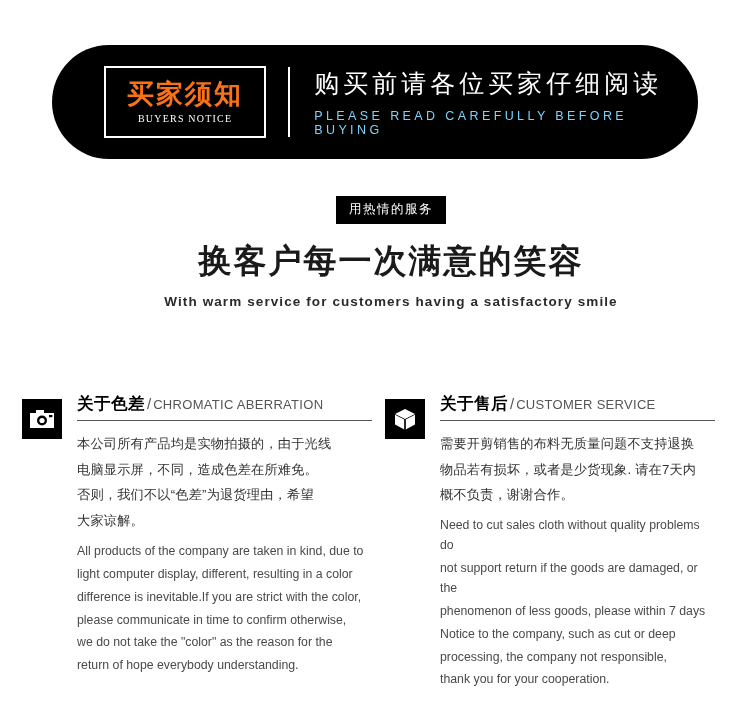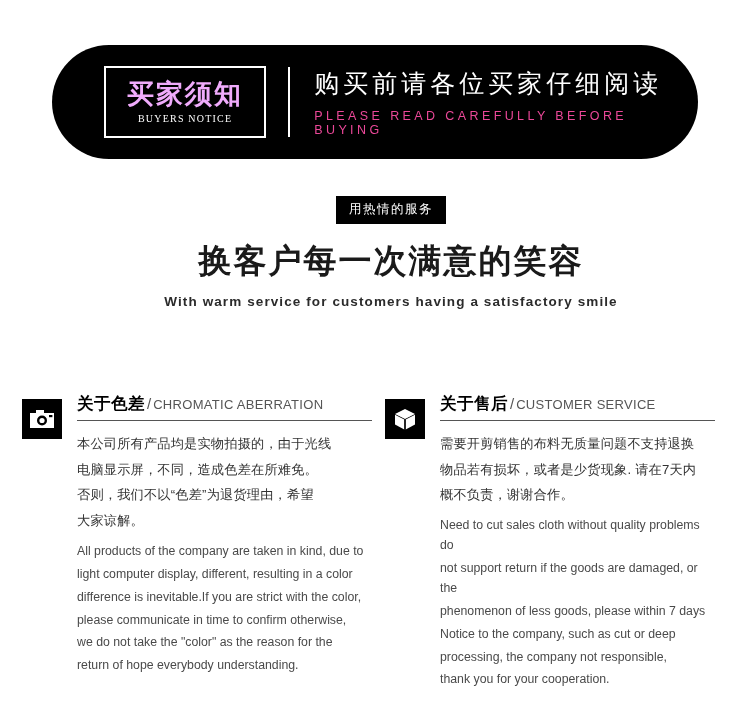--- a/index.html
+++ b/index.html
@@ -37,21 +37,21 @@
     width: 164px;
     height: 72px;
     border: 2px solid #ffffff;
     display: flex;
     flex-direction: column;
     align-items: center;
     justify-content: center;
     box-sizing: border-box;
   }
   .banner-box .cn {
-    color: #f0abfc;
+    color: #f97316;
     font-size: 27px;
     font-weight: bold;
     letter-spacing: 2px;
     line-height: 1.05;
     font-family: "Liberation Sans", sans-serif;
   }
   .banner-box .en {
     color: #ffffff;
     font-size: 10px;
     letter-spacing: 1.2px;
@@ -70,21 +70,21 @@
     flex-direction: column;
     justify-content: center;
   }
   .banner-text .cn {
     color: #ffffff;
     font-size: 25px;
     letter-spacing: 4px;
     font-family: "Liberation Sans", sans-serif;
   }
   .banner-text .en {
-    color: #ec4899;
+    color: #7dd3fc;
     font-size: 12.5px;
     letter-spacing: 3.4px;
     margin-top: 9px;
     font-family: "Liberation Sans", sans-serif;
   }
 
   
   .slogan {
     position: absolute;
     left: 16px;

